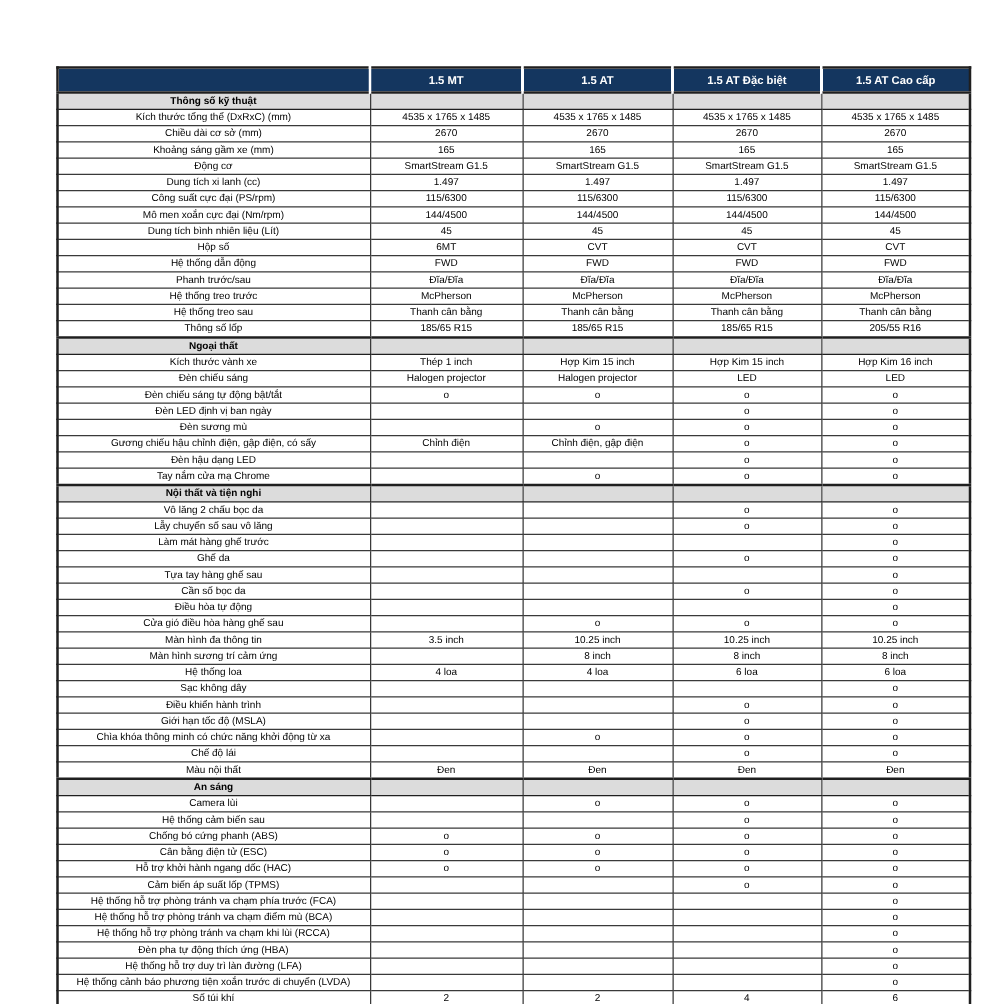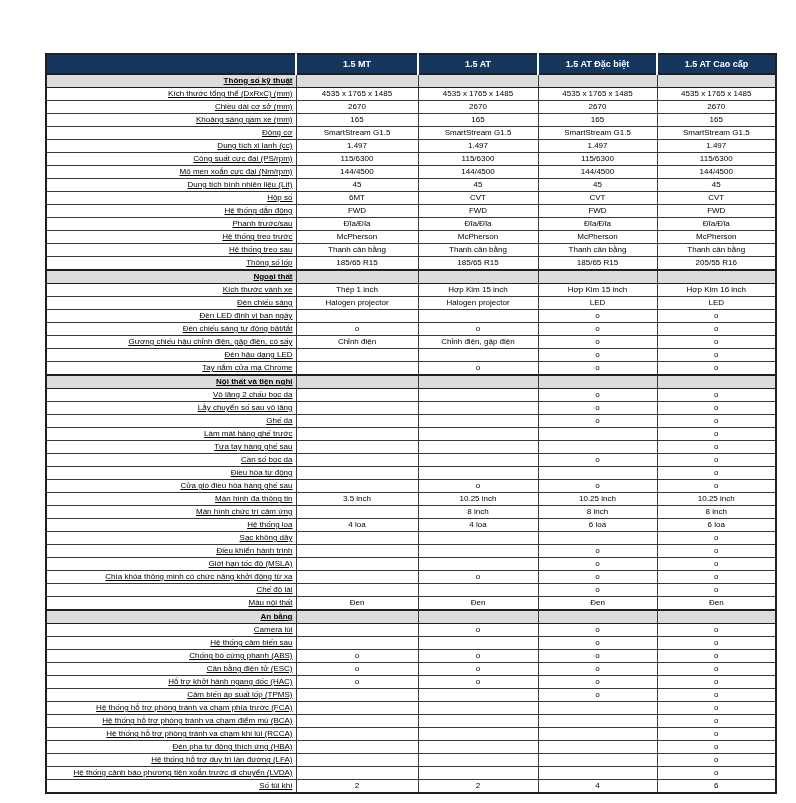--- a/index.html
+++ b/index.html
@@ -47,23 +47,22 @@
     border: 1px solid #3a3a3a;
     font-size: 8px;
     height: 12px;
     line-height: 12px;
     padding: 0 3px;
     color: #000000;
     overflow: hidden;
     white-space: nowrap;
   }
   td.label-cell {
-    text-align: right;
+    text-align: center;
     padding-left: 2px;
-    text-decoration: underline;
   }
   td.value-cell {
     text-align: center;
   }
   tr.section-row td {
     background: #dcdcdc;
     font-weight: bold;
     border-top: 2px solid #1f1f1f;
     border-bottom: 1px solid #1f1f1f;
   }
@@ -210,29 +209,36 @@
           <td class="value-cell">Hợp Kim 16 inch</td>
         </tr>
         <tr>
           <td class="label-cell">Đèn chiếu sáng</td>
           <td class="value-cell">Halogen projector</td>
           <td class="value-cell">Halogen projector</td>
           <td class="value-cell">LED</td>
           <td class="value-cell">LED</td>
         </tr>
         <tr>
+          <td class="label-cell">Đèn chiếu sáng tự động bật/tắt</td>
+          <td class="value-cell">o</td>
+          <td class="value-cell">o</td>
+          <td class="value-cell">o</td>
+          <td class="value-cell">o</td>
+        </tr>
+        <tr>
           <td class="label-cell">Đèn LED định vị ban ngày</td>
           <td class="value-cell"></td>
           <td class="value-cell"></td>
           <td class="value-cell">o</td>
           <td class="value-cell">o</td>
         </tr>
         <tr>
-          <td class="label-cell">Đèn chiếu sáng tự động bật/tắt</td>
-          <td class="value-cell">o</td>
+          <td class="label-cell">Đèn sương mù</td>
+          <td class="value-cell"></td>
           <td class="value-cell">o</td>
           <td class="value-cell">o</td>
           <td class="value-cell">o</td>
         </tr>
         <tr>
           <td class="label-cell">Gương chiếu hậu chỉnh điện, gập điện, có sấy</td>
           <td class="value-cell">Chỉnh điện</td>
           <td class="value-cell">Chỉnh điện, gập điện</td>
           <td class="value-cell">o</td>
           <td class="value-cell">o</td>
@@ -266,31 +272,31 @@
           <td class="value-cell">o</td>
         </tr>
         <tr>
           <td class="label-cell">Lẫy chuyển số sau vô lăng</td>
           <td class="value-cell"></td>
           <td class="value-cell"></td>
           <td class="value-cell">o</td>
           <td class="value-cell">o</td>
         </tr>
         <tr>
+          <td class="label-cell">Làm mát hàng ghế trước</td>
+          <td class="value-cell"></td>
+          <td class="value-cell"></td>
+          <td class="value-cell"></td>
+          <td class="value-cell">o</td>
+        </tr>
+        <tr>
           <td class="label-cell">Ghế da</td>
           <td class="value-cell"></td>
           <td class="value-cell"></td>
           <td class="value-cell">o</td>
-          <td class="value-cell">o</td>
-        </tr>
-        <tr>
-          <td class="label-cell">Làm mát hàng ghế trước</td>
-          <td class="value-cell"></td>
-          <td class="value-cell"></td>
-          <td class="value-cell"></td>
           <td class="value-cell">o</td>
         </tr>
         <tr>
           <td class="label-cell">Tựa tay hàng ghế sau</td>
           <td class="value-cell"></td>
           <td class="value-cell"></td>
           <td class="value-cell"></td>
           <td class="value-cell">o</td>
         </tr>
         <tr>
@@ -315,21 +321,21 @@
           <td class="value-cell">o</td>
         </tr>
         <tr>
           <td class="label-cell">Màn hình đa thông tin</td>
           <td class="value-cell">3.5 inch</td>
           <td class="value-cell">10.25 inch</td>
           <td class="value-cell">10.25 inch</td>
           <td class="value-cell">10.25 inch</td>
         </tr>
         <tr>
-          <td class="label-cell">Màn hình chức trí cảm ứng</td>
+          <td class="label-cell">Màn hình sương trí cảm ứng</td>
           <td class="value-cell"></td>
           <td class="value-cell">8 inch</td>
           <td class="value-cell">8 inch</td>
           <td class="value-cell">8 inch</td>
         </tr>
         <tr>
           <td class="label-cell">Hệ thống loa</td>
           <td class="value-cell">4 loa</td>
           <td class="value-cell">4 loa</td>
           <td class="value-cell">6 loa</td>
@@ -371,21 +377,21 @@
           <td class="value-cell">o</td>
         </tr>
         <tr>
           <td class="label-cell">Màu nội thất</td>
           <td class="value-cell">Đen</td>
           <td class="value-cell">Đen</td>
           <td class="value-cell">Đen</td>
           <td class="value-cell">Đen</td>
         </tr>
         <tr class="section-row">
-          <td class="label-cell">An bằng</td>
+          <td class="label-cell">An sáng</td>
           <td class="value-cell"></td>
           <td class="value-cell"></td>
           <td class="value-cell"></td>
           <td class="value-cell"></td>
         </tr>
         <tr>
           <td class="label-cell">Camera lùi</td>
           <td class="value-cell"></td>
           <td class="value-cell">o</td>
           <td class="value-cell">o</td>

